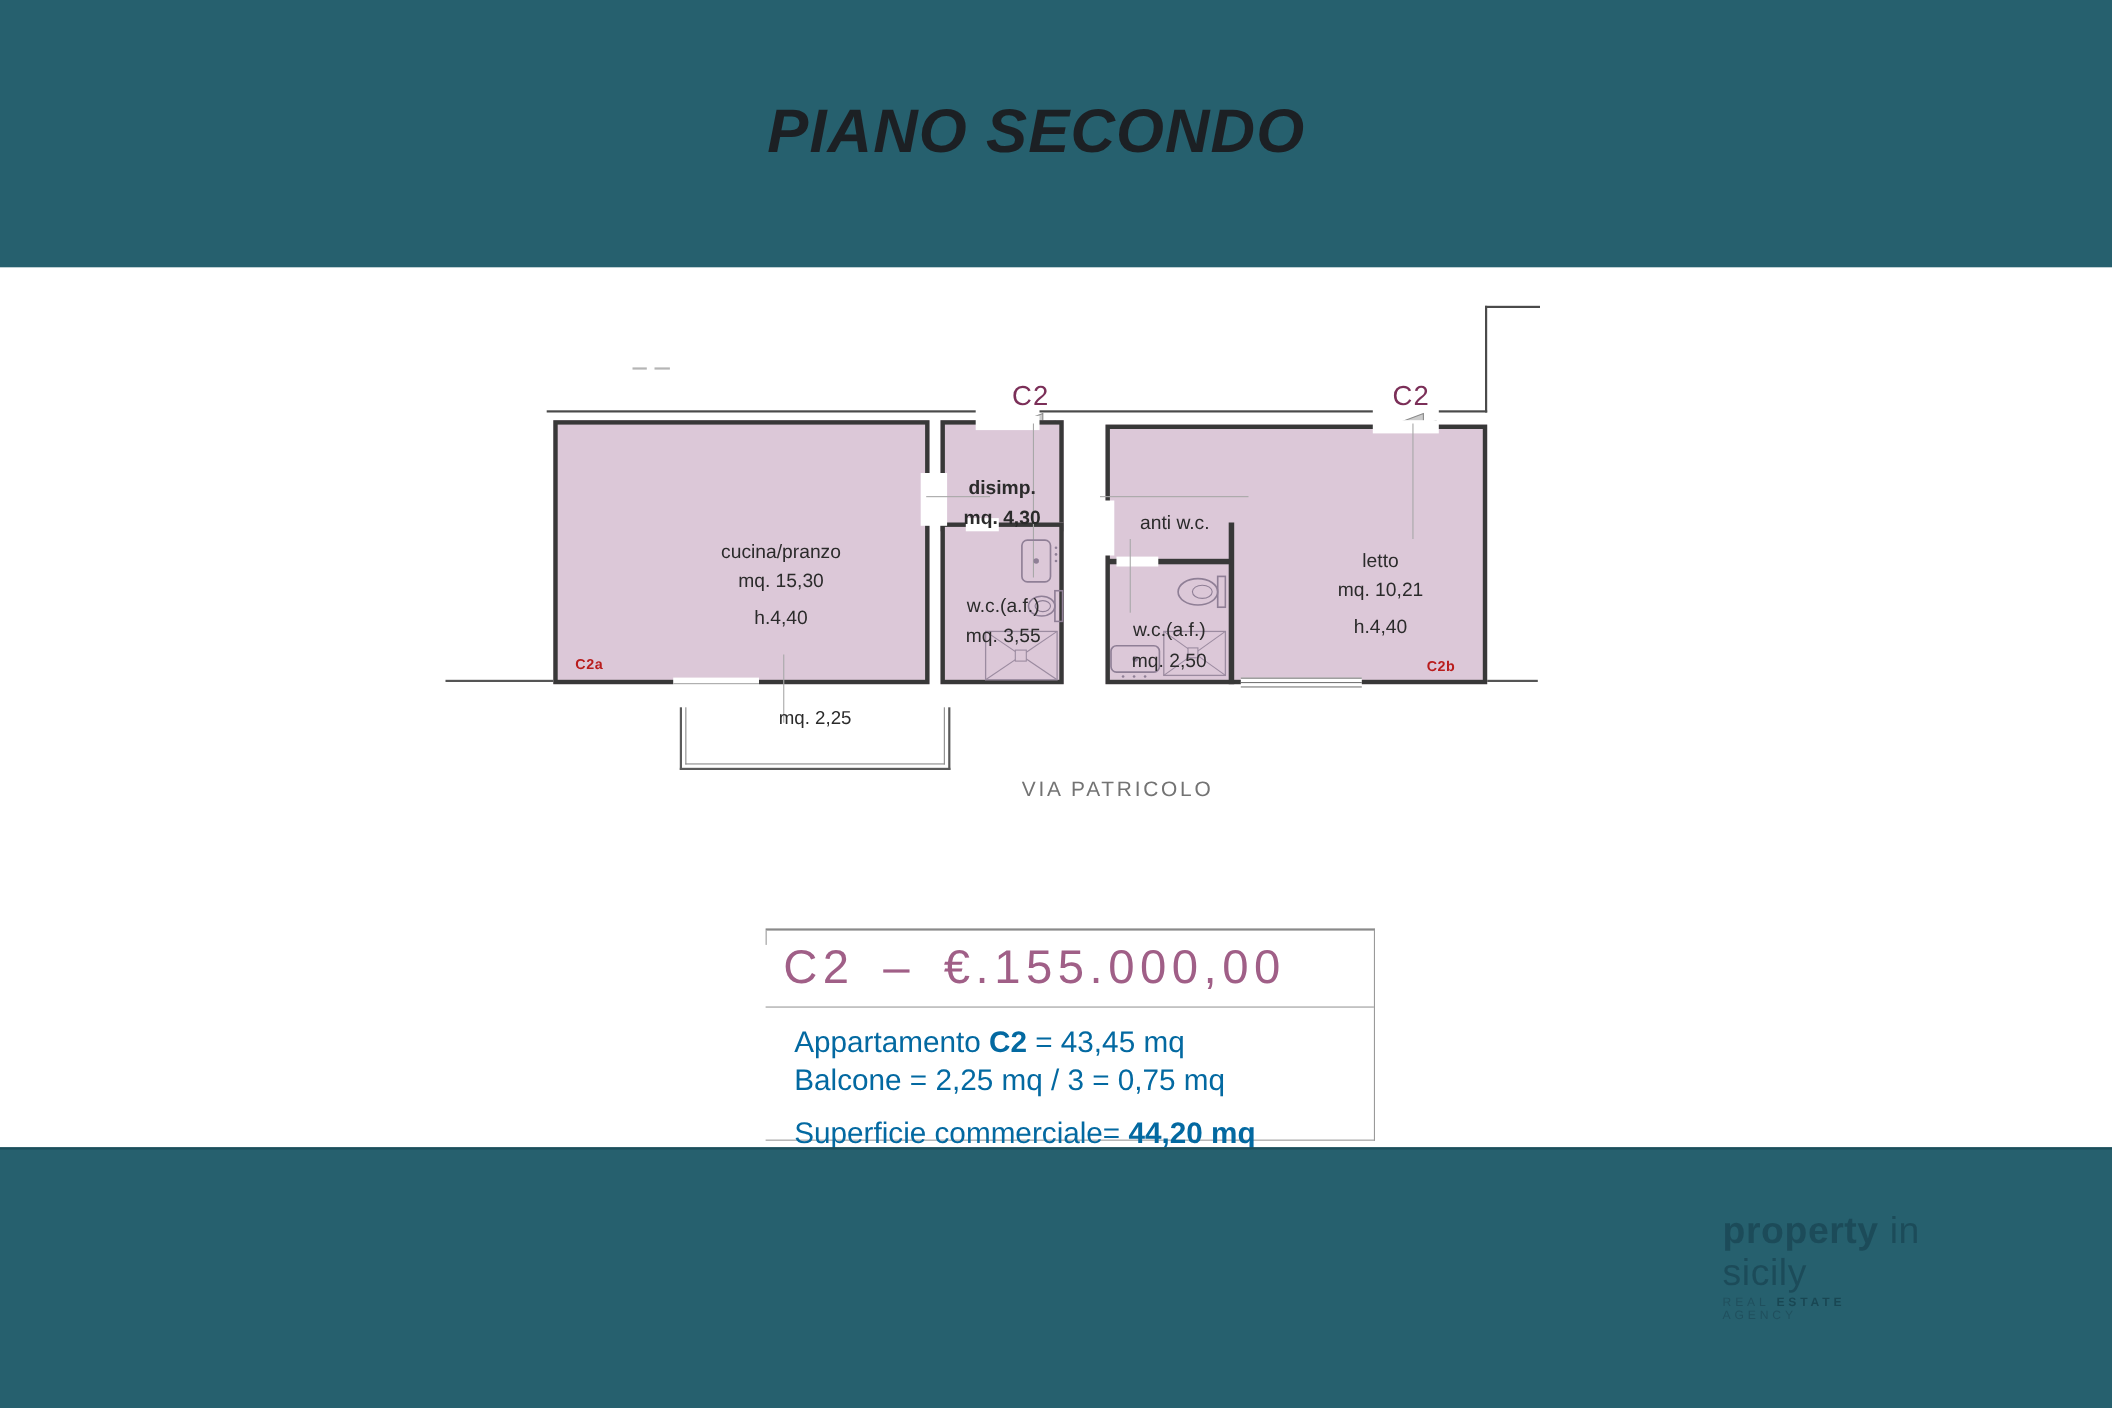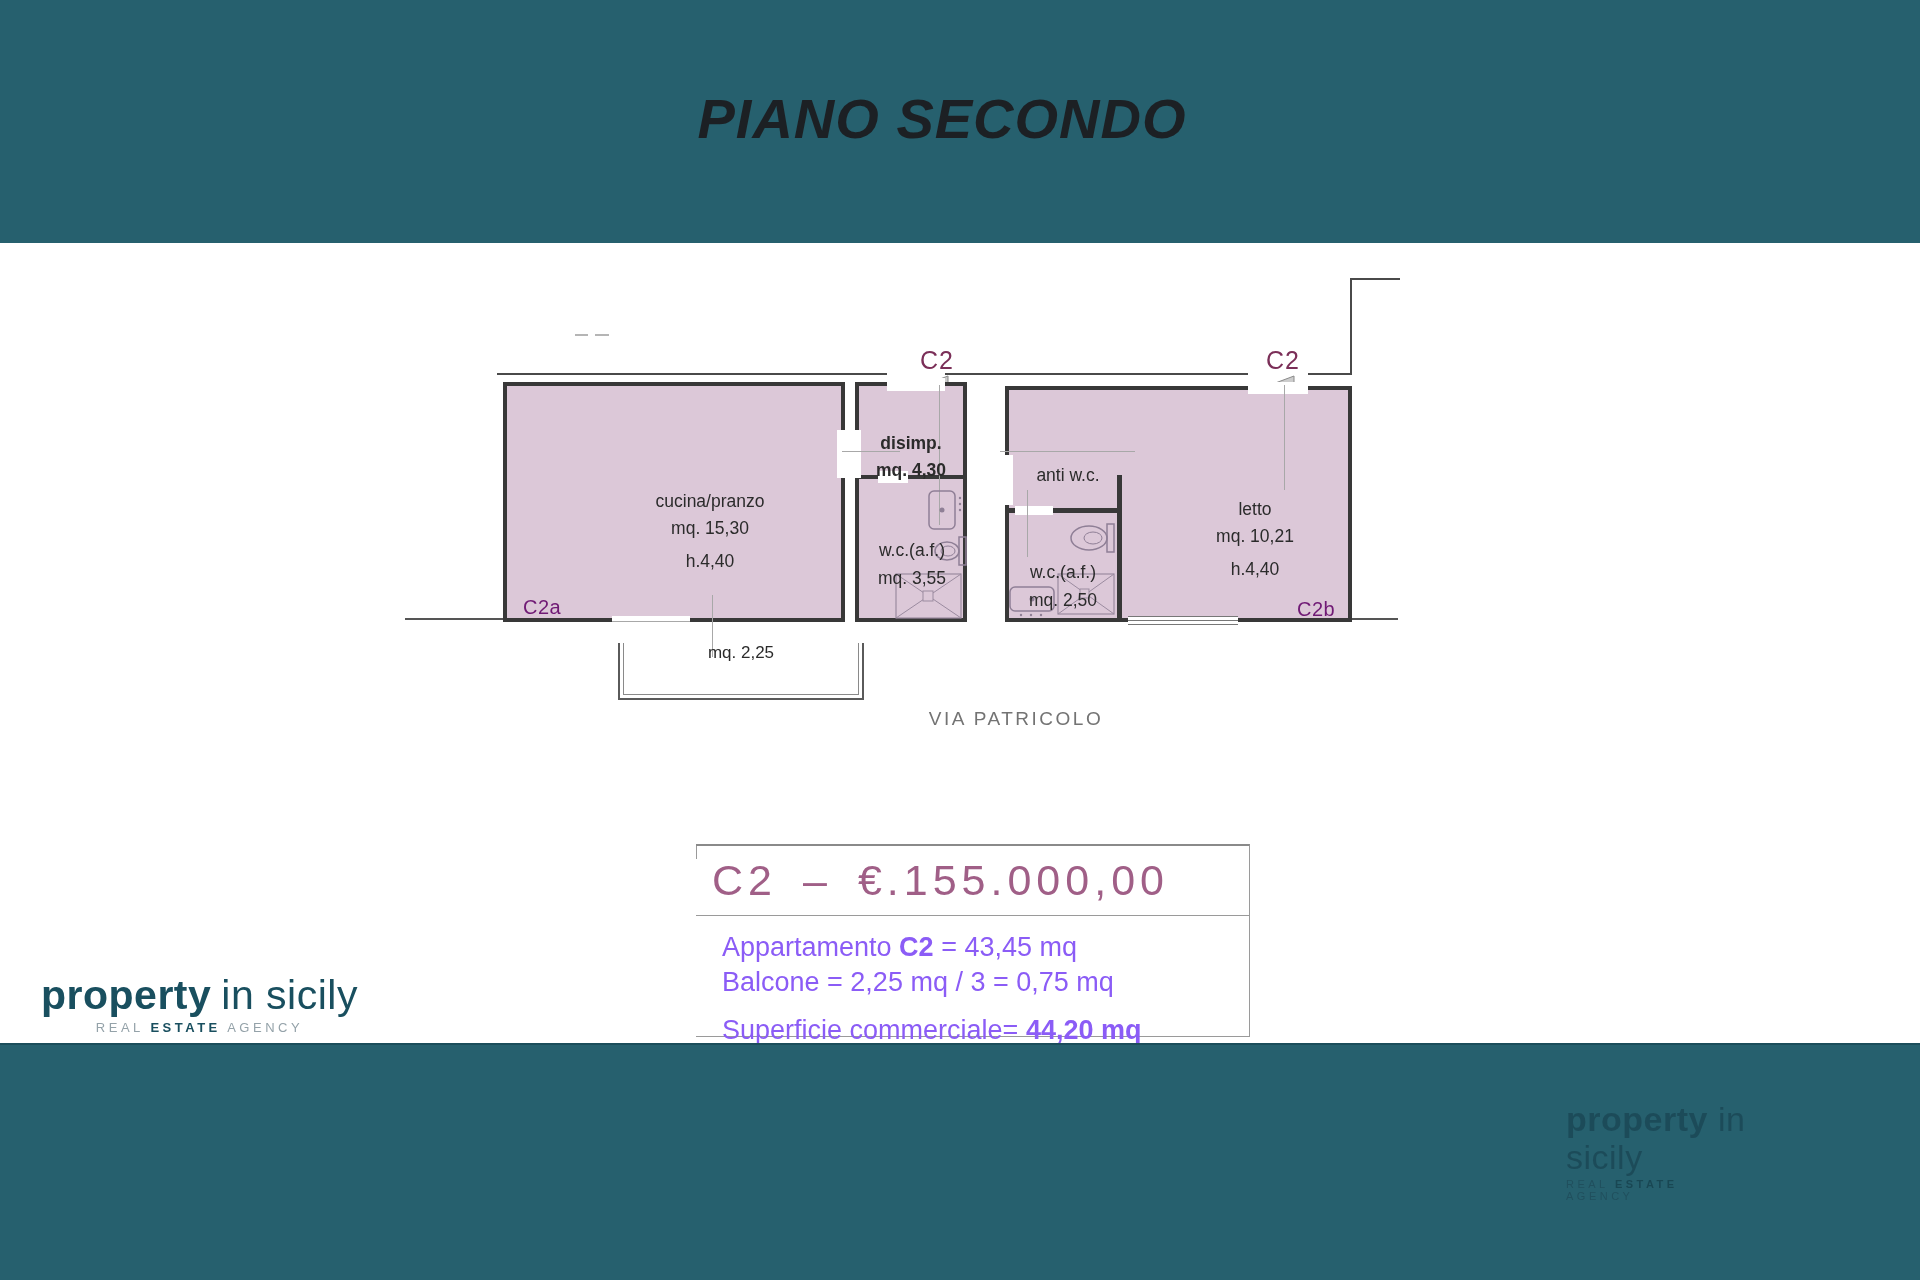--- a/index.html
+++ b/index.html
@@ -16,38 +16,38 @@
 
   
   .plan { position:absolute; left:395px; top:270px; width:1010px; height:510px; }
   .plan .abs { position:absolute; }
   .hline { position:absolute; background:#4a4a4a; height:2px; }
   .hairline { position:absolute; background:#a8a8a8; }
   .room { position:absolute; background:#dcc8d8; border:4px solid #383838; }
   .gap { position:absolute; background:#ffffff; }
   .wallseg { position:absolute; background:#383838; }
   .plan-label { position:absolute; color:#2b2b2b; font-size:17.5px; line-height:27px; text-align:center; }
-  .unit-label { position:absolute; color:#701a75; font-size:20px; font-weight:normal; letter-spacing:0.5px; }
+  .unit-label { position:absolute; color:#b91c1c; font-size:13px; font-weight:bold; letter-spacing:0.5px; }
   .marker { position:absolute; width:60px; text-align:center; }
   .marker .c2 { color:#7b2f58; font-size:25px; letter-spacing:1px; }
   .balcony { position:absolute; border:2px solid #5a5a5a; border-top:none; display:flex; justify-content:center; }
   .balcony-inner { position:absolute; left:3px; right:3px; top:0; bottom:3px; border:1px solid #8a8a8a; border-top:none; }
   .balcony-text { position:relative; font-size:17px; color:#2b2b2b; z-index:2; }
   .street { position:absolute; font-size:19px; letter-spacing:2.5px; color:#737373; text-align:center; }
   .dash { position:absolute; height:2px; background:#b5b5b5; }
   .fixture { position:absolute; }
 
   
   .pricebox { position:absolute; left:696px; top:844px; width:554px; height:193px;
               border-top:2px solid #8a8a8a; border-right:1px solid #9a9a9a; border-bottom:1px solid #9a9a9a; }
   .pricebox .leftstub { position:absolute; left:0; top:0; width:1px; height:13px; background:#9a9a9a; }
   .price-row { height:70px; border-bottom:1px solid #9a9a9a; display:flex; align-items:center;
                padding-left:16px; color:#a05f87; font-size:43px; font-weight:300; letter-spacing:5px; }
   .price-row .sep { margin:0 26px; }
-  .price-details { padding:14px 0 0 26px; font-size:27px; color:#8b5cf6; line-height:35px; }
+  .price-details { padding:14px 0 0 26px; font-size:27px; color:#0369a1; line-height:35px; }
   .price-details .sup { margin-top:13px; }
   .b { font-weight:bold; }
 
   
   .logo { position:absolute; display:flex; flex-direction:column; align-items:center; }
   .logo-main { left:41px; top:973px; }
   .logo-word { font-size:41px; color:#194f5f; letter-spacing:0.5px; line-height:44px; }
   .logo-word .w-bold { font-weight:bold; }
   .logo-word .w-light { font-weight:300; margin-left:10px; }
   .logo-tag { font-size:13px; letter-spacing:3.5px; color:#94a2a9; margin-top:3px; }
@@ -205,28 +205,20 @@
       <span class="sep">–</span>
       <span>€.155.000,00</span>
     </div>
     <div class="price-details">
       <div><span>Appartamento </span><span class="b">C2</span><span> = 43,45 mq</span></div>
       <div>Balcone = 2,25 mq / 3 = 0,75 mq</div>
       <div class="sup"><span>Superficie commerciale= </span><span class="b">44,20 mq</span></div>
     </div>
   </div>
 
-  <div class="logo logo-main">
-    <div class="logo-word">
-      <span class="w-bold">property</span><span class="w-light">in sicily</span>
-    </div>
-    <div class="logo-tag">
-      <span>REAL </span><span class="t-bold">ESTATE</span><span> AGENCY</span>
-    </div>
-  </div>
 
   <div class="band-bottom"></div>
   <div class="logo logo-footer">
     <div class="logo-word">
       <span class="w-bold">property</span><span class="w-light">in sicily</span>
     </div>
     <div class="logo-tag">
       <span>REAL </span><span class="t-bold">ESTATE</span><span> AGENCY</span>
     </div>
   </div>

